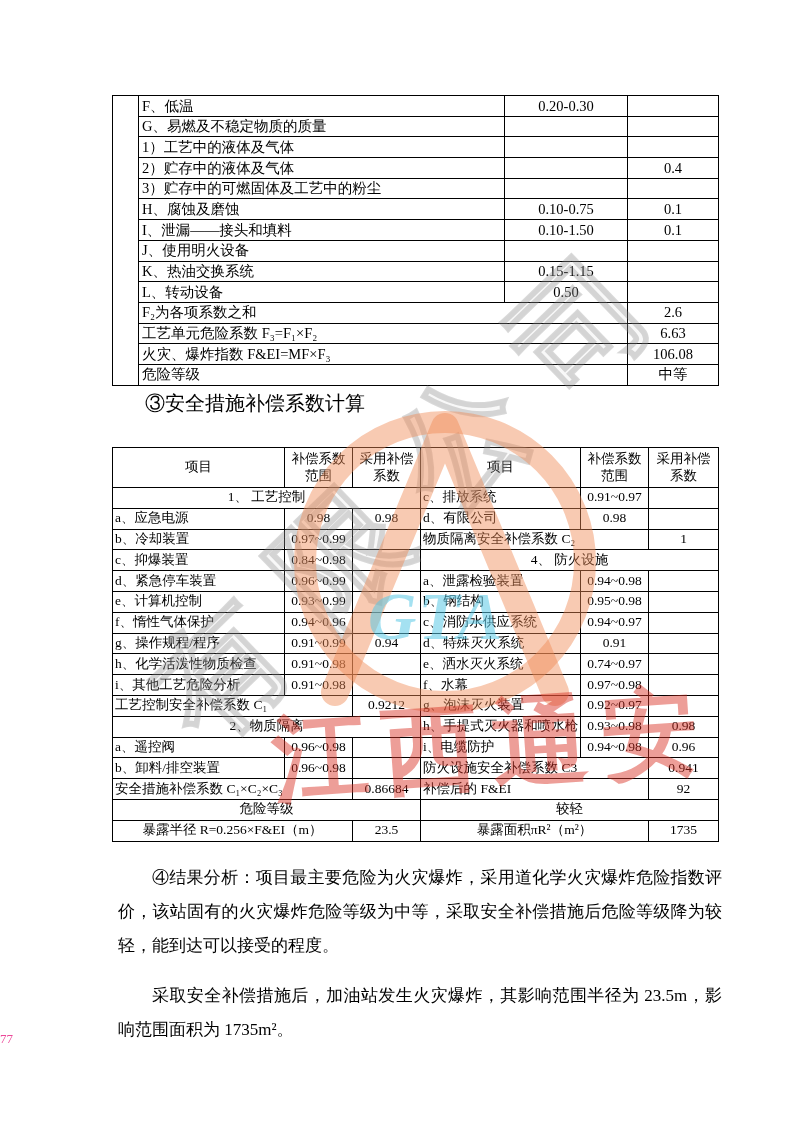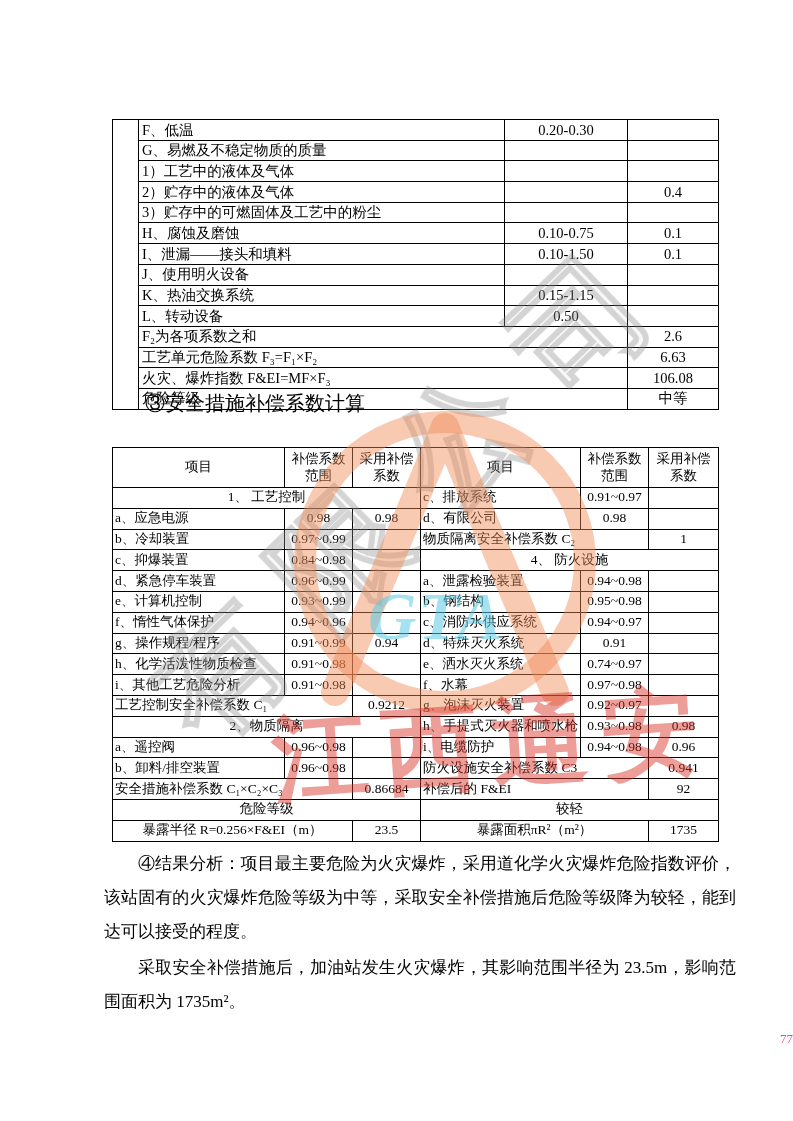--- a/index.html
+++ b/index.html
@@ -12,37 +12,37 @@
   .header{
     position:absolute;left:102px;top:58px;width:636px;height:28px;
     border-bottom:2.5px solid #111;font-size:14.5px;font-weight:bold;
   }
   .header .hl{float:left;}
   .header .hr{float:right;}
   
   table{border-collapse:collapse;table-layout:fixed;}
   .top-table{
     position:absolute;left:112px;top:95px;width:606px;
-    font-size:14.5px;border:1.5px solid #000;margin-top:24px;
+    font-size:14.5px;border:1.5px solid #000;
   }
   .top-table td{border:1px solid #000;height:19.7px;padding:0 3px;line-height:1.15;overflow:hidden;white-space:nowrap;}
   .comp-table{
     position:absolute;left:112px;top:447px;width:606px;
     font-size:13.5px;border:1.5px solid #000;padding-left:16px;
   }
   .comp-table th{border:1px solid #000;height:39px;padding:0 2px;font-weight:normal;line-height:1.25;}
   .comp-table td{border:1px solid #000;height:19.8px;padding:0 2px;line-height:1.1;overflow:hidden;white-space:nowrap;}
   .lbl{text-align:left;}
   .ctr{text-align:center;}
   
   .sec-heading{position:absolute;left:145px;top:390px;font-size:20px;}
   .tbl-caption{position:absolute;left:112px;top:419px;width:606px;text-align:center;font-size:17px;font-weight:bold;}
   .paragraphs{position:absolute;left:102px;top:845px;width:636px;font-size:17px;line-height:34px;text-align:justify;}
-  .paragraphs p{margin:2px;text-indent:2em;}
-  .page-num{position:absolute;left:0;top:1031px;width:100%;text-align:right;font-size:13px;color:#ec4899;}
+  .paragraphs p{margin:16px;text-indent:2em;}
+  .page-num{position:absolute;left:0;top:1031px;width:100%;text-align:left;font-size:13px;color:#ec4899;}
   
   .wm{position:absolute;left:0;top:0;width:793px;height:1121px;pointer-events:none;z-index:6;}
   .wm-company{
     position:absolute;left:35px;top:400px;width:760px;text-align:center;
     font-size:128px;font-weight:bold;letter-spacing:38px;
     color:rgba(190,190,190,0.10);
     -webkit-text-stroke:2px rgba(130,130,130,0.30);
     transform:rotate(-44deg);transform-origin:50% 50%;
     white-space:nowrap;
   }

